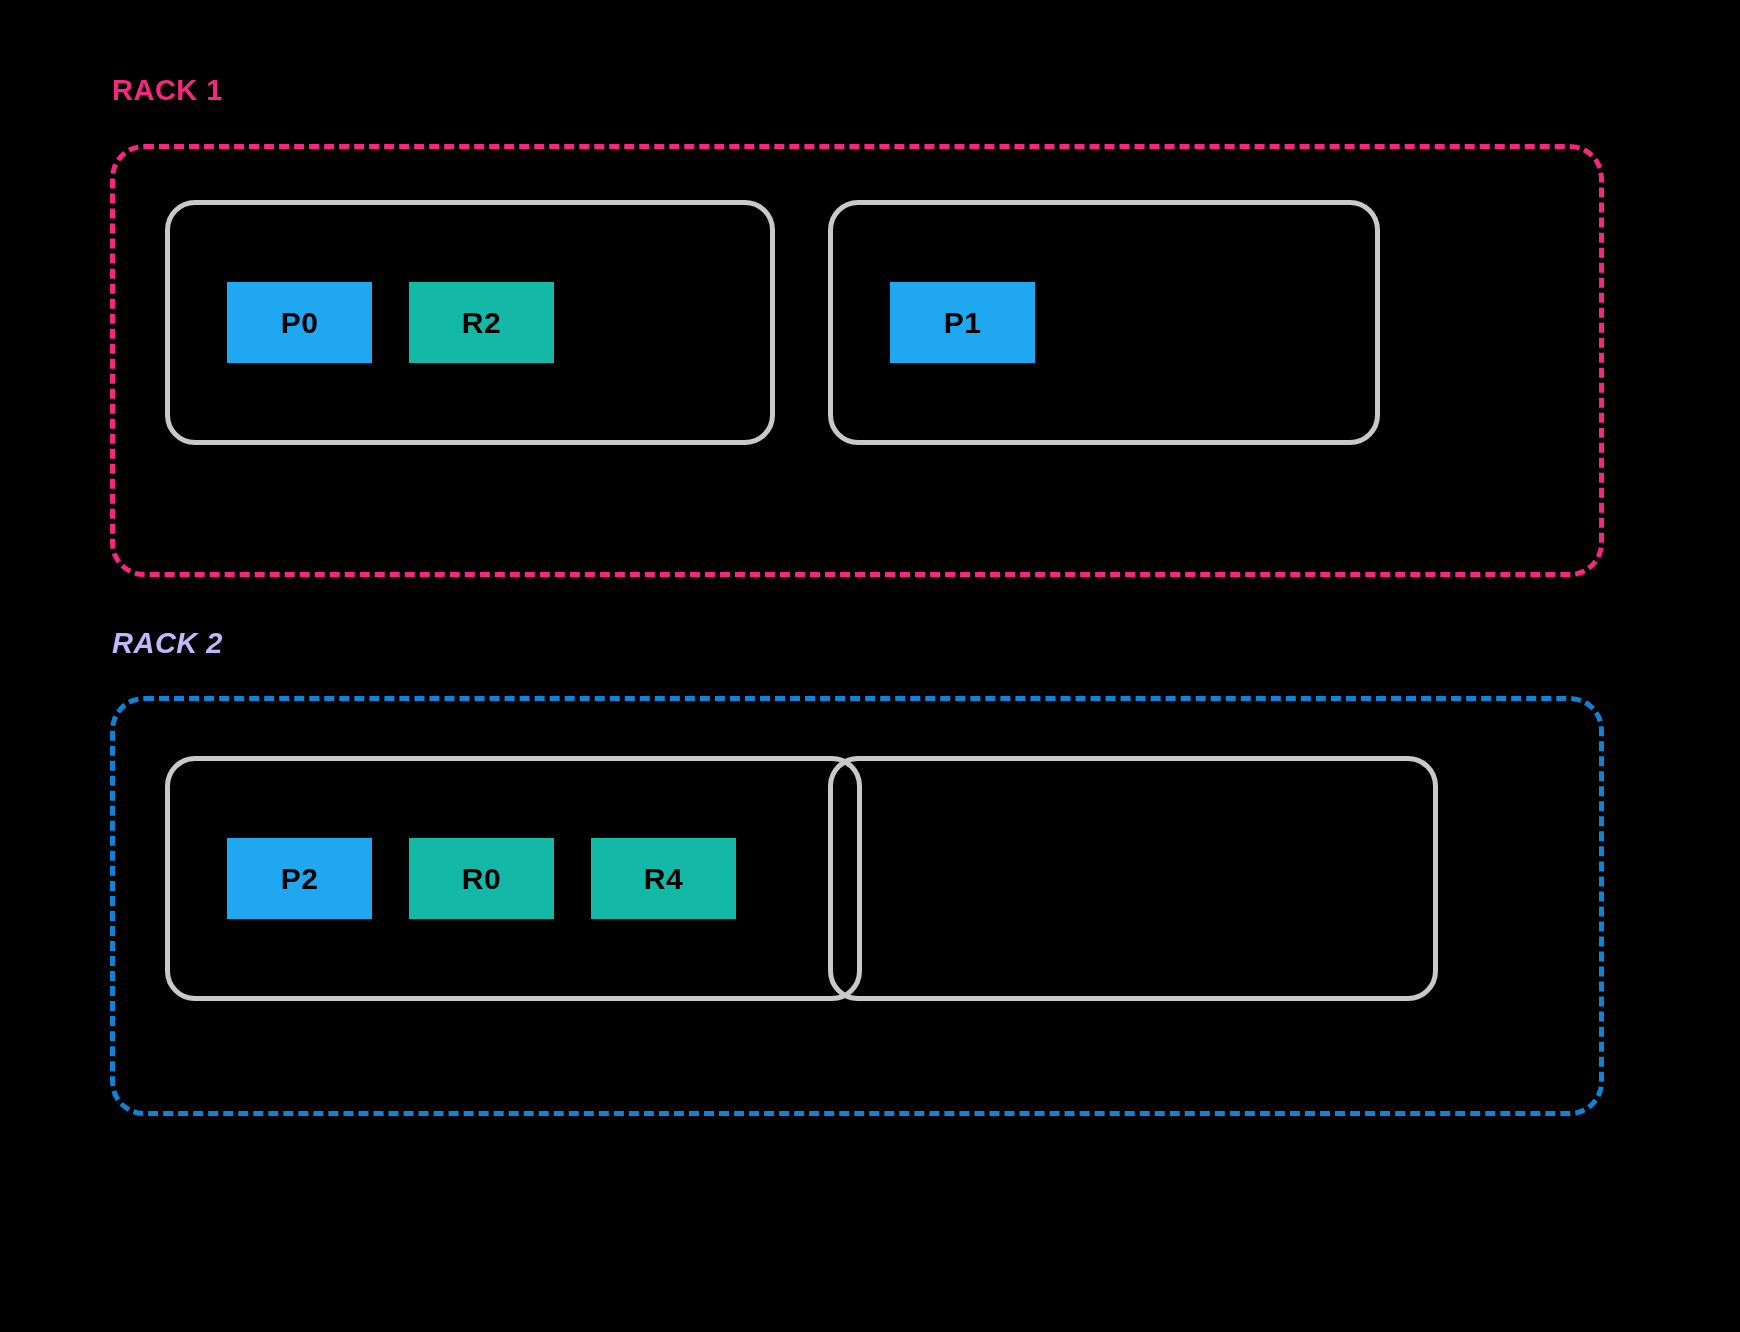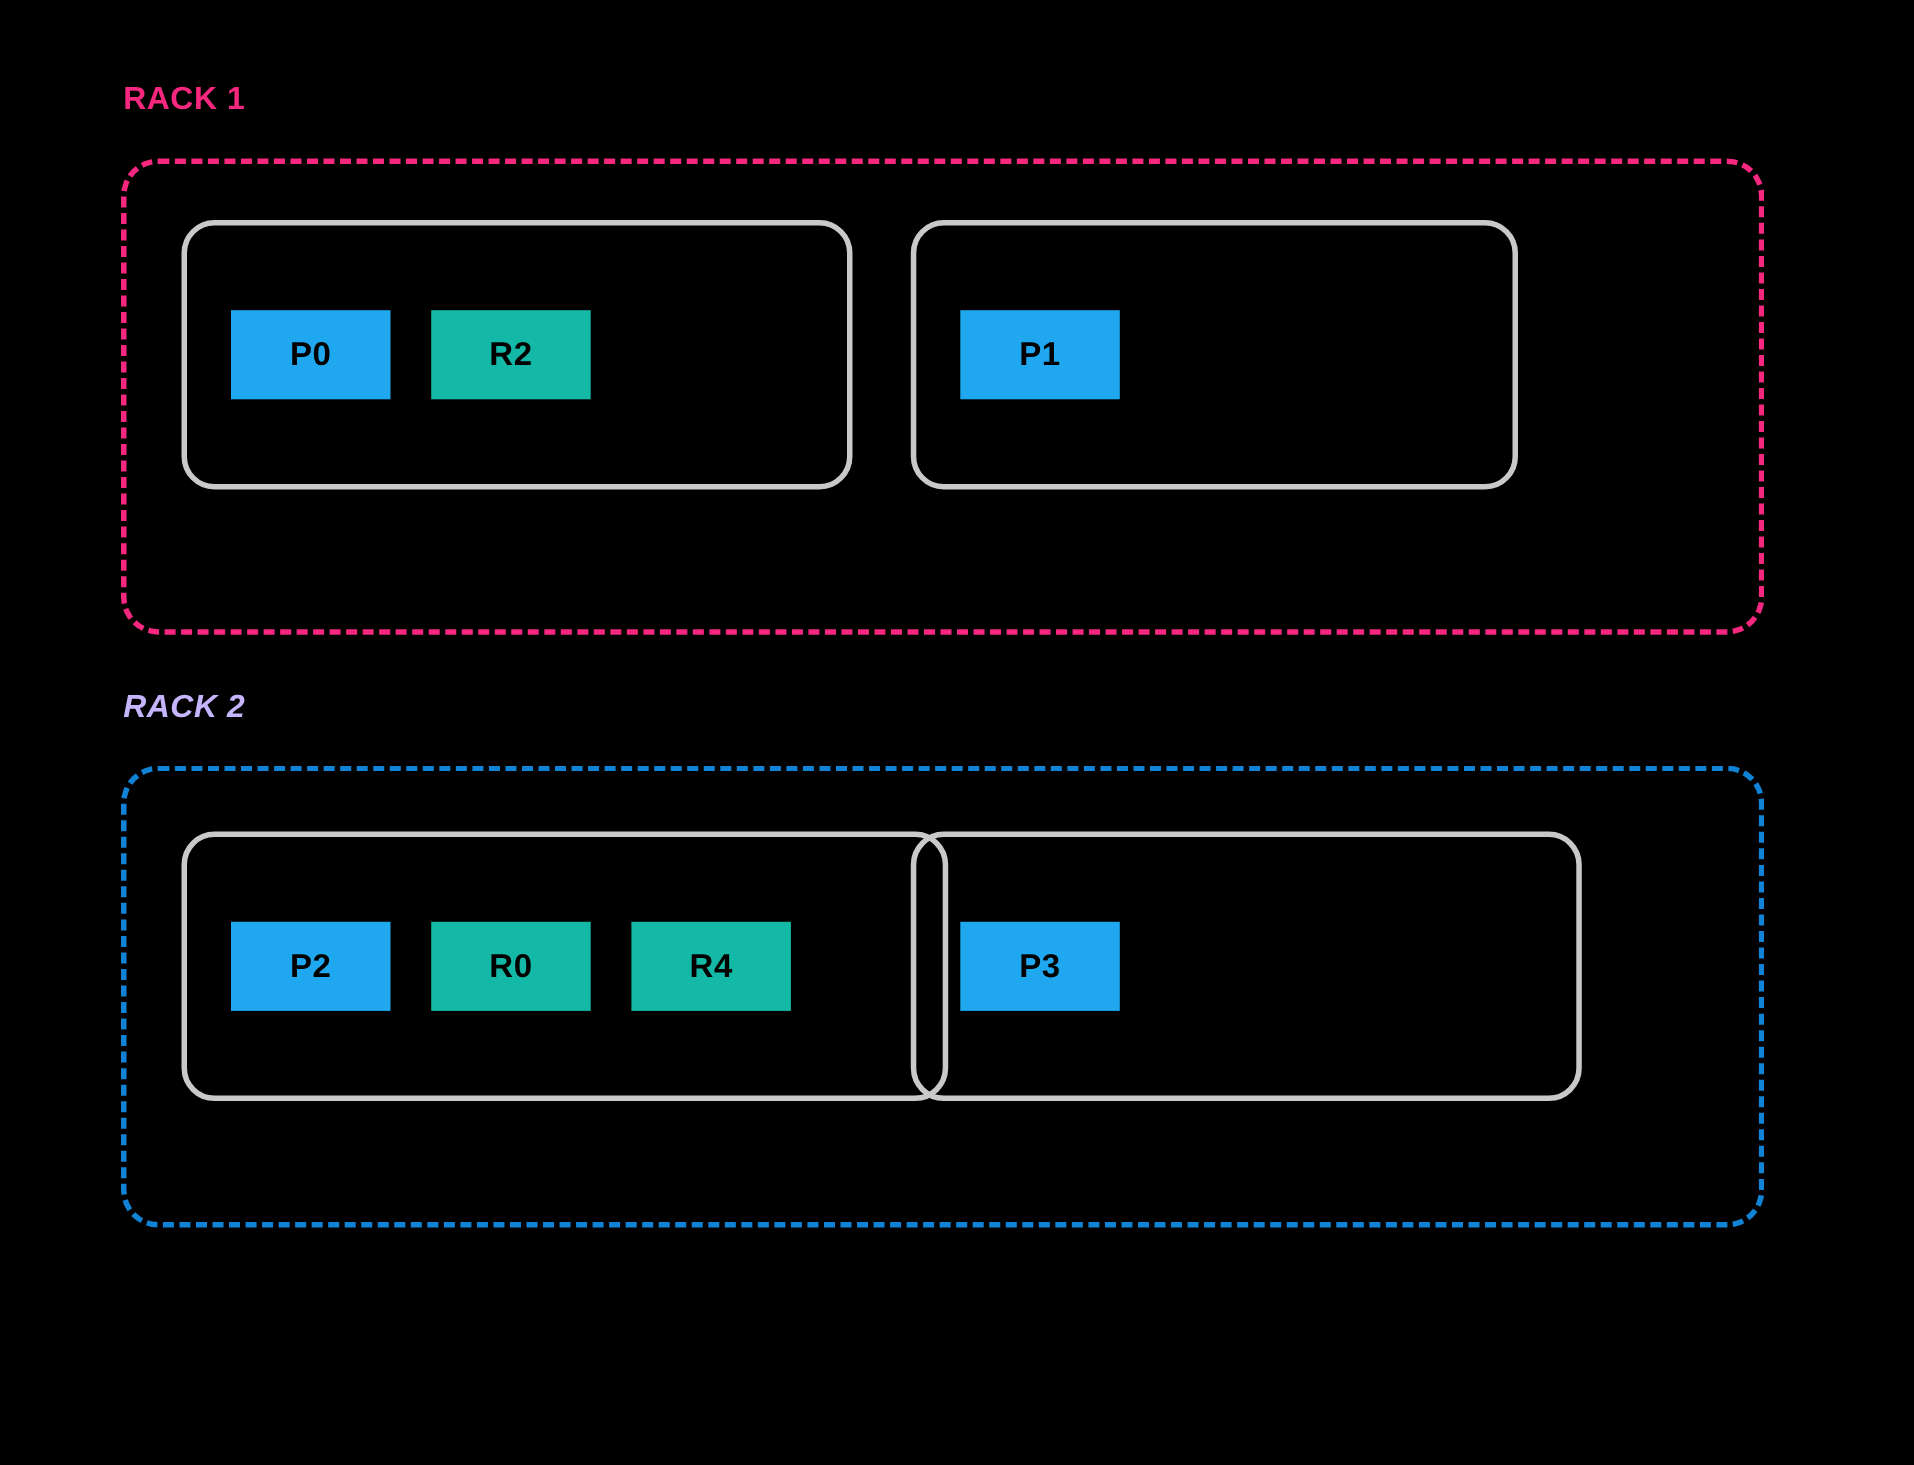--- a/index.html
+++ b/index.html
@@ -60,21 +60,21 @@
   
   .node-box.r1n1 { left: 165px;  top: 200px; width: 610px; height: 245px; }
   .node-box.r1n2 { left: 828px;  top: 200px; width: 552px; height: 245px; }
   
   .node-box.r2n1 { left: 165px;  top: 756px; width: 697px; height: 245px; }
   .node-box.r2n2 { left: 828px;  top: 756px; width: 610px; height: 245px; }
 
   .chip-row {
     display: flex;
     gap: 37px;
-    padding-left: 40px;
+    padding-left: 57px;
     align-items: center;
   }
 
   .chip {
     width: 145px;
     height: 81px;
     display: flex;
     align-items: center;
     justify-content: center;
     font-size: 30px;
@@ -114,17 +114,16 @@
   <div class="node-box r2n1">
     <div class="chip-row">
       <div class="chip partition">P2</div>
       <div class="chip replica">R0</div>
       <div class="chip replica">R4</div>
     </div>
   </div>
 
   <div class="node-box r2n2">
     <div class="chip-row">
-      <div class="chip partition">P3</div>
     </div>
   </div>
 
 </div>
 
 </body></html>

